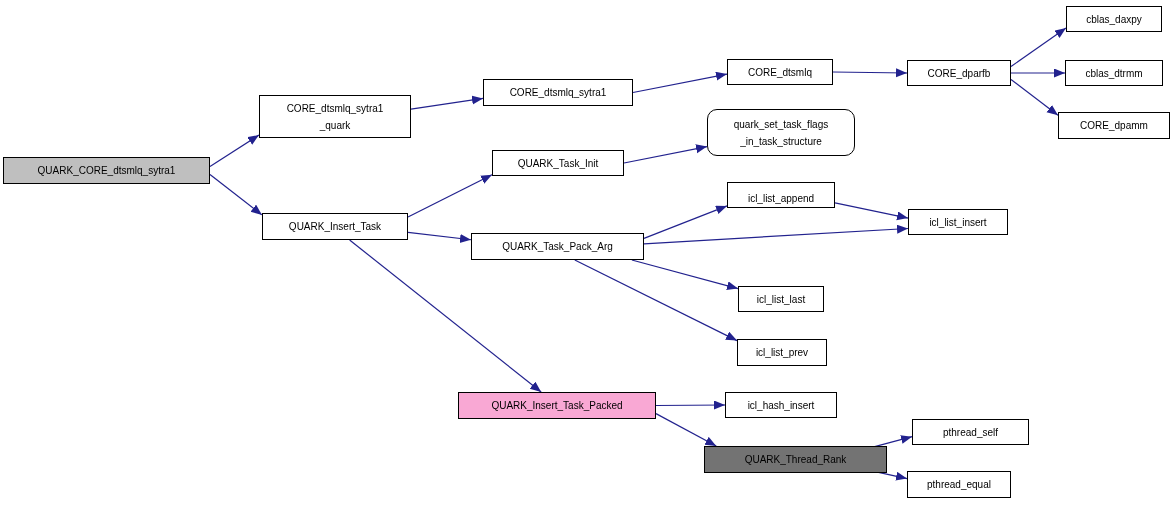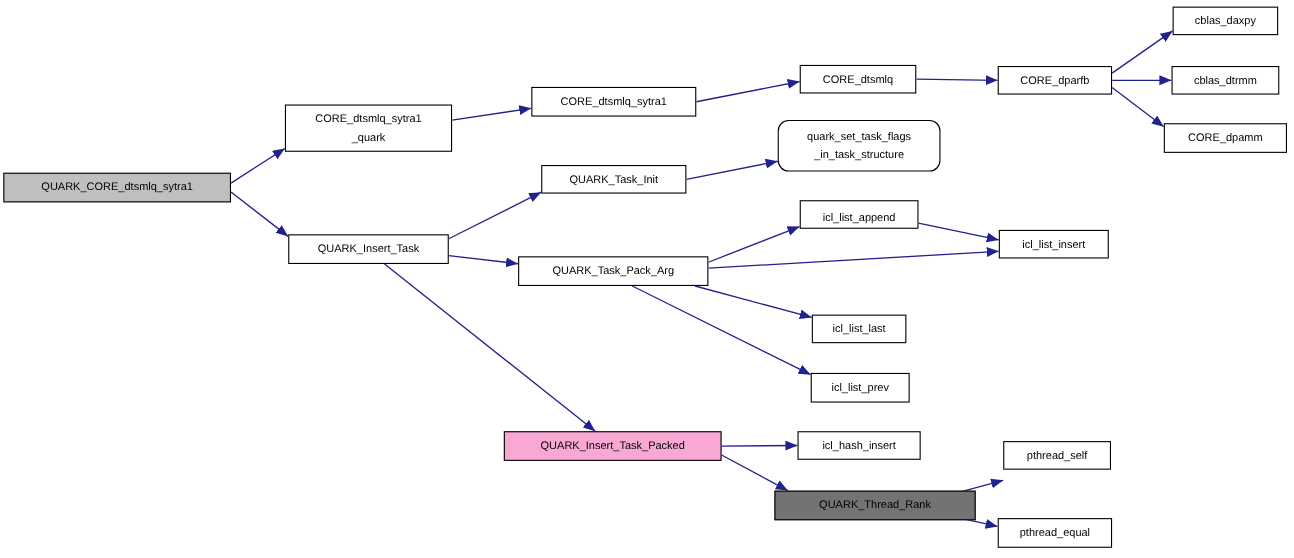--- a/index.html
+++ b/index.html
@@ -129,19 +129,19 @@
     </div>
     <div class="node" style="left: 458px; top: 392px; width: 198px; height: 27px; background: #f9a8d4; border-color: rgb(0, 0, 0);">
       <span>QUARK_Insert_Task_Packed</span>
     </div>
     <div class="node" style="left: 725px; top: 392px; width: 112px; height: 26px; background: rgb(255, 255, 255); border-color: rgb(0, 0, 0);">
       <span>icl_hash_insert</span>
     </div>
     <div class="node" style="left: 704px; top: 446px; width: 183px; height: 27px; background: #737373; border-color: rgb(0, 0, 0);">
       <span>QUARK_Thread_Rank</span>
     </div>
-    <div class="node" style="left: 912px; top: 401px; width: 98px; height: 26px; background: rgb(255, 255, 255); border-color: rgb(0, 0, 0);">
+    <div class="node" style="left: 912px; top: 419px; width: 117px; height: 26px; background: rgb(255, 255, 255); border-color: rgb(0, 0, 0);">
       <span>pthread_self</span>
     </div>
     <div class="node" style="left: 907px; top: 471px; width: 104px; height: 27px; background: rgb(255, 255, 255); border-color: rgb(0, 0, 0);">
       <span>pthread_equal</span>
     </div>
   </div>
 
 </body></html>

